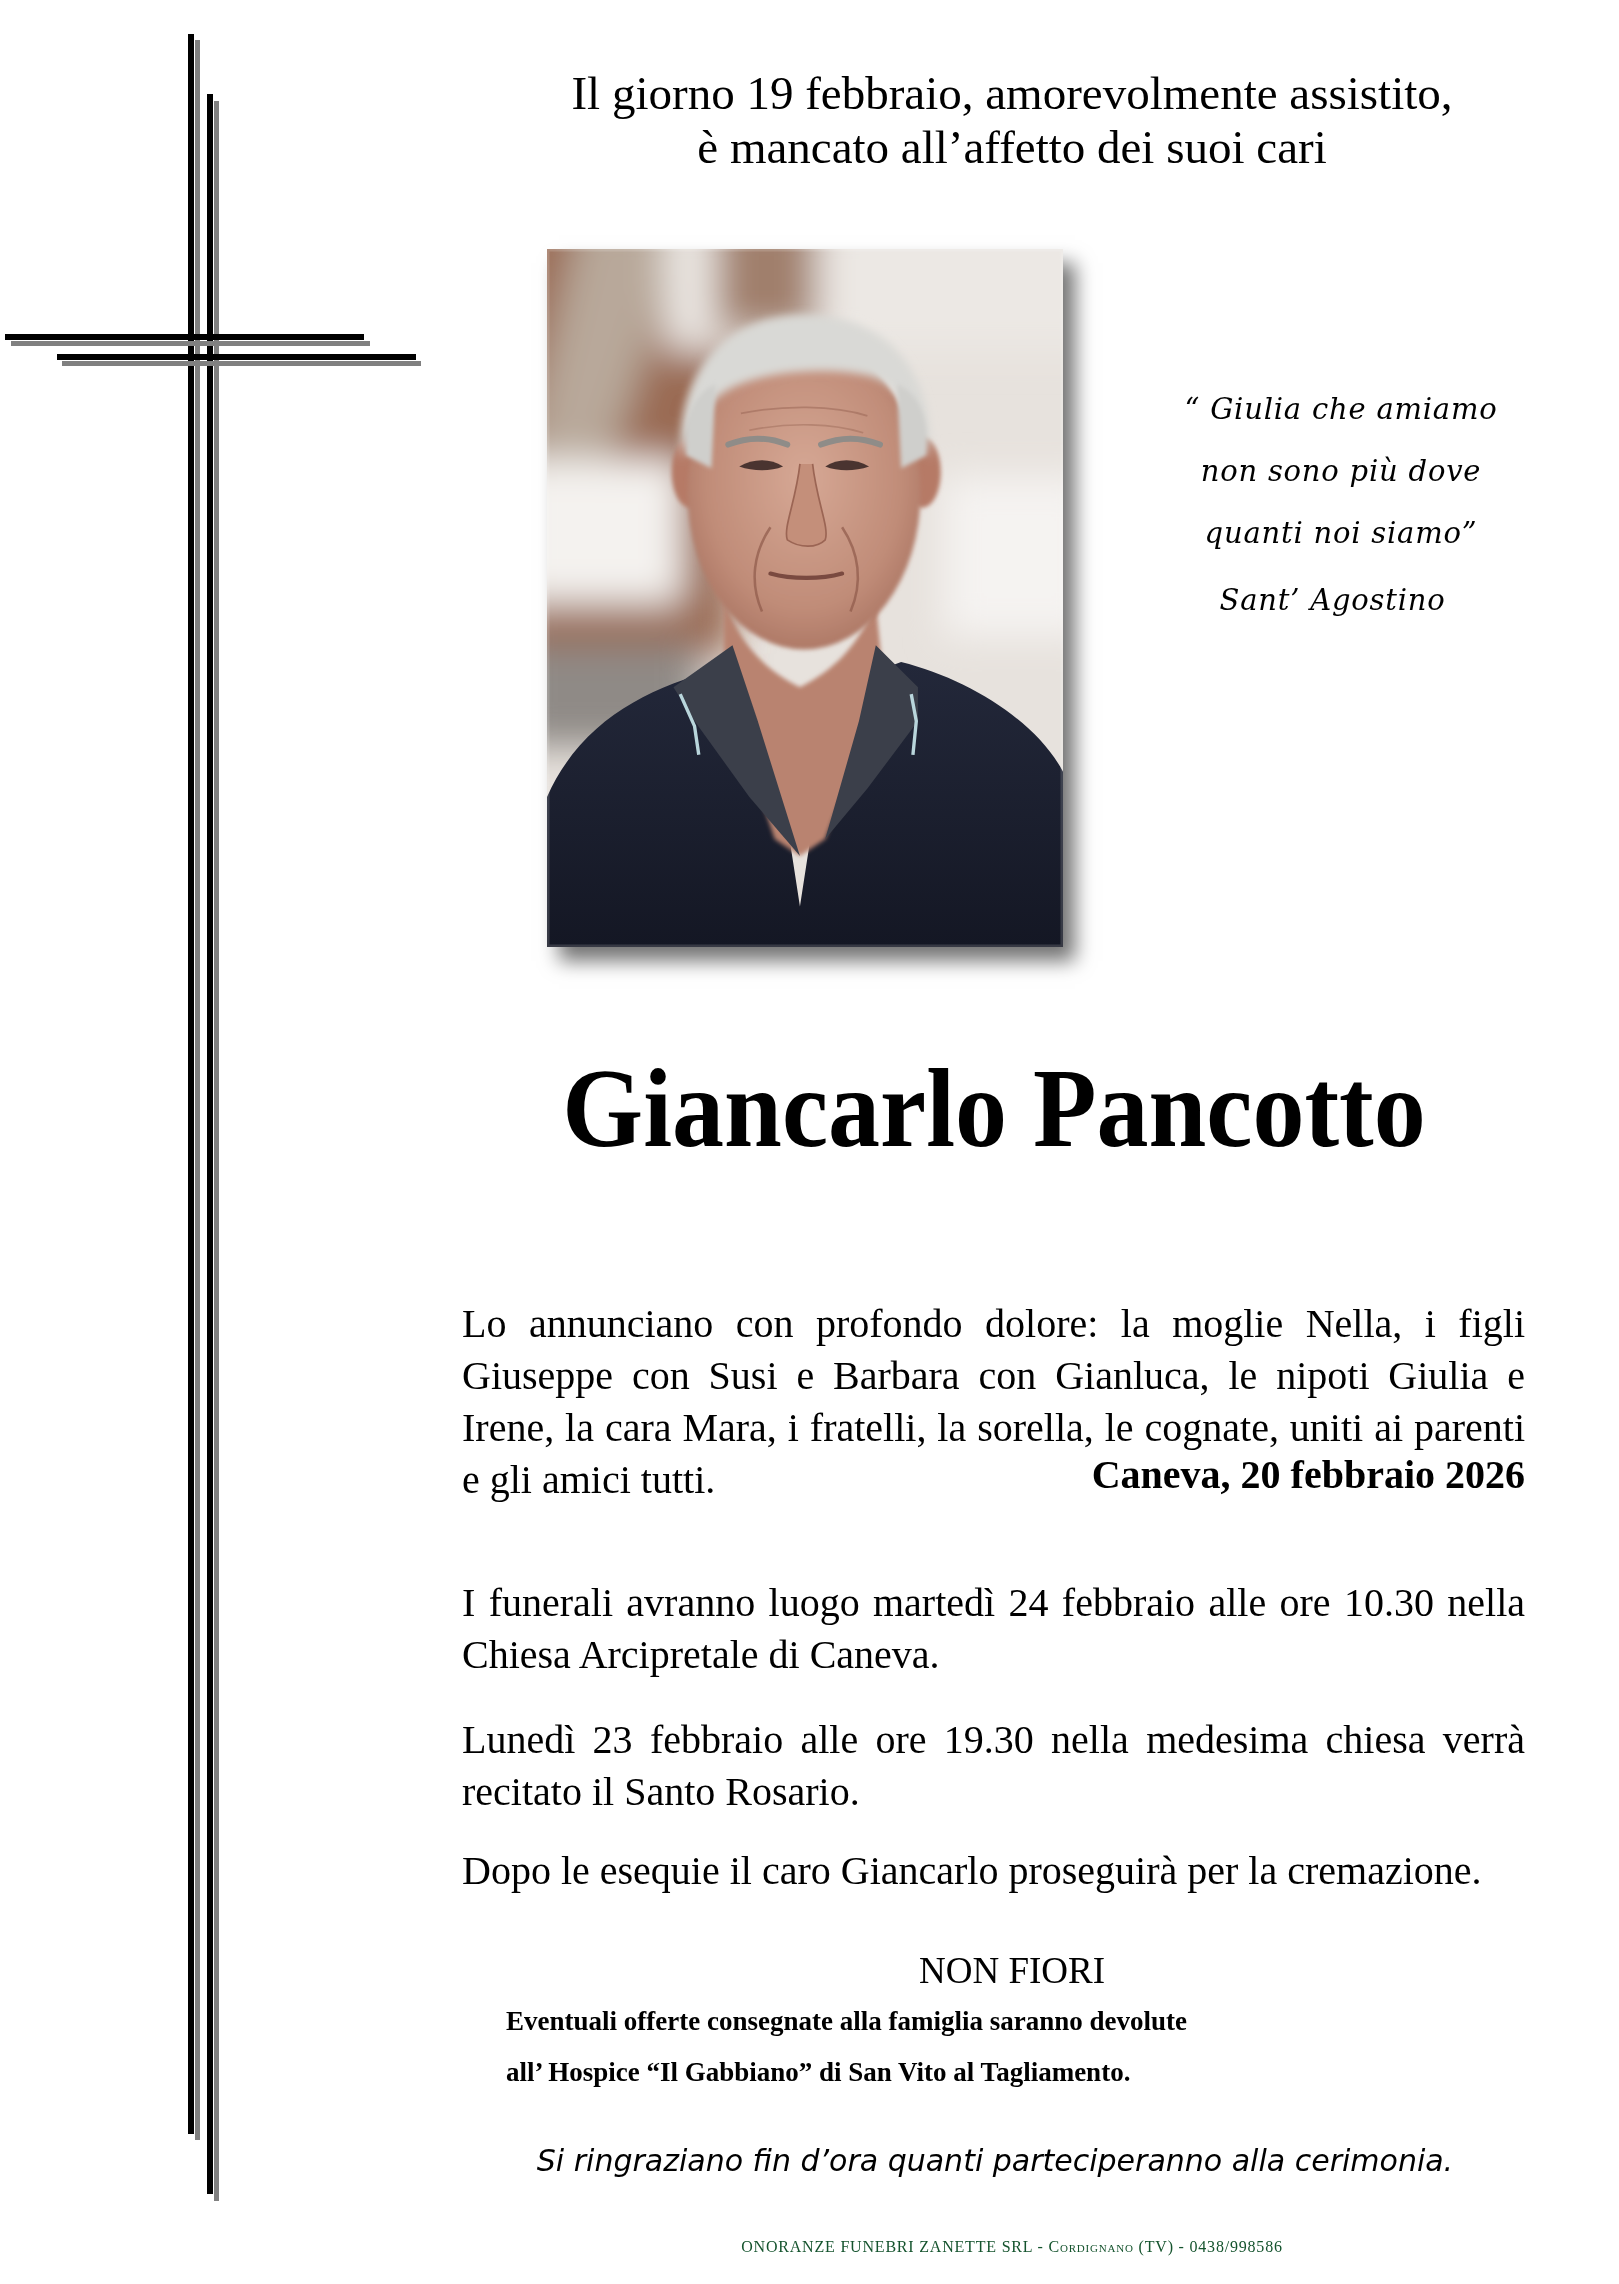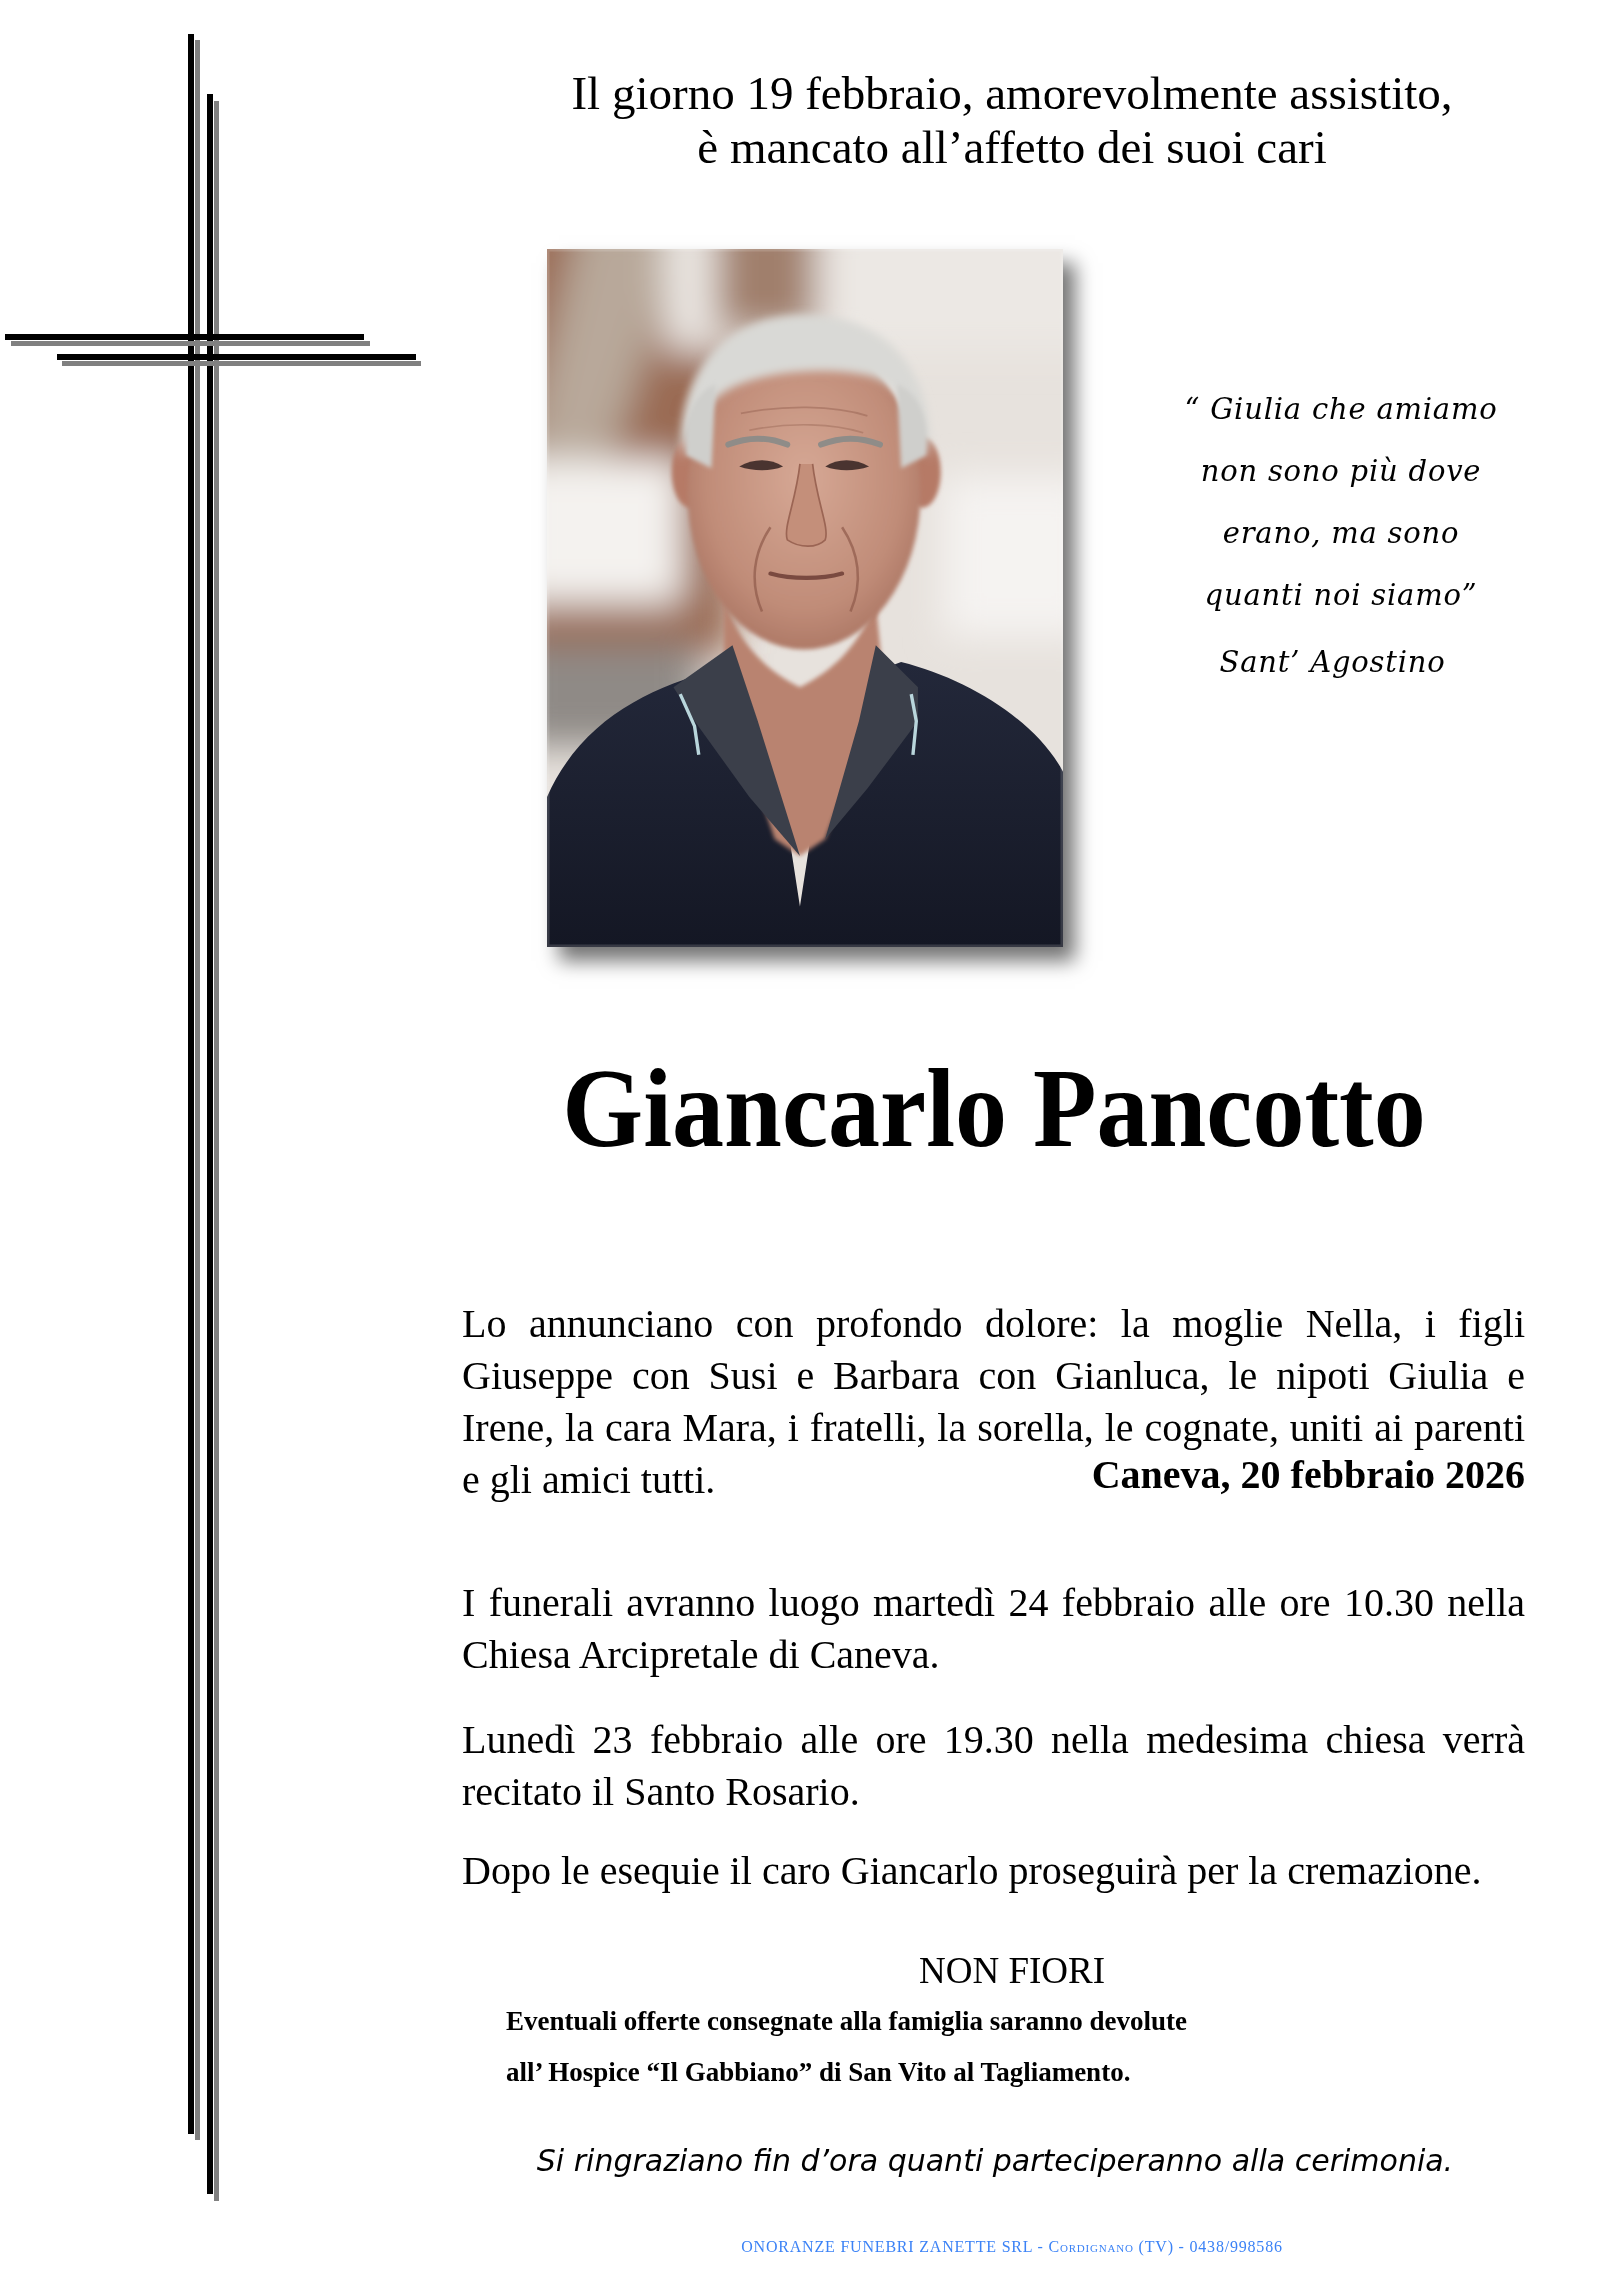--- a/index.html
+++ b/index.html
@@ -47,21 +47,21 @@
   .nonfiori { left:506px; width:1012px; top:1947px; text-align:center;
               font-size:37px; line-height:47px; }
   .offerte { left:506px; width:1012px; top:1996px; 
              font-size:27px; line-height:51px; font-weight:bold; }
 
   .thanks { left:472px; width:1046px; top:2141px; text-align:center;
             font-family:"DejaVu Sans", sans-serif; font-style:italic;
             font-size:30px; line-height:40px; }
 
   .footer { left:506px; width:1012px; top:2238px; text-align:center;
-            font-size:16px; letter-spacing:0.8px; color:#3b82f6; font-variant:small-caps; }
+            font-size:16px; letter-spacing:0.8px; color:#14532d; font-variant:small-caps; }
 </style>
 </head>
 <body>
 
 <div>
 
   <div class="bar gry" style="left:195px;top:40px;width:5px;height:2100px;"></div>
   <div class="bar blk" style="left:188px;top:34px;width:5.9px;height:2100px;"></div>
 
   <div class="bar gry" style="left:214px;top:101px;width:5px;height:2100px;"></div>
@@ -147,21 +147,20 @@
 
     <path d="M265,385 C290,392 325,392 350,385" stroke="#7a4a40" stroke-width="5" fill="none" stroke-linecap="round"></path>
 
     <rect width="612" height="828" fill="none" stroke="#ffffff" stroke-opacity="0.15" stroke-width="6"></rect>
   </svg>
 </div>
 
 <div class="abs quote">
   <div>“ Giulia che amiamo</div>
   <div>non sono più dove</div>
-  <div>erano, ma sono</div>
   <div>quanti noi siamo”</div>
   <div class="author">Sant’ Agostino</div>
 </div>
 
 <div class="abs name">Giancarlo Pancotto</div>
 
 <div class="abs body justify p1">Lo annunciano con profondo dolore: la moglie Nella, i figli Giuseppe con Susi e Barbara con Gianluca, le nipoti Giulia e Irene, la cara Mara, i fratelli, la sorella, le cognate, uniti ai parenti e gli amici tutti.</div>
 <div class="abs body date">Caneva, 20 febbraio 2026</div>
 
 <div class="abs body justify p2"><span>I funerali avranno luogo </span><span class="bold">martedì 24 febbraio alle ore 10.30</span><span> nella Chiesa Arcipretale di Caneva.</span></div>

